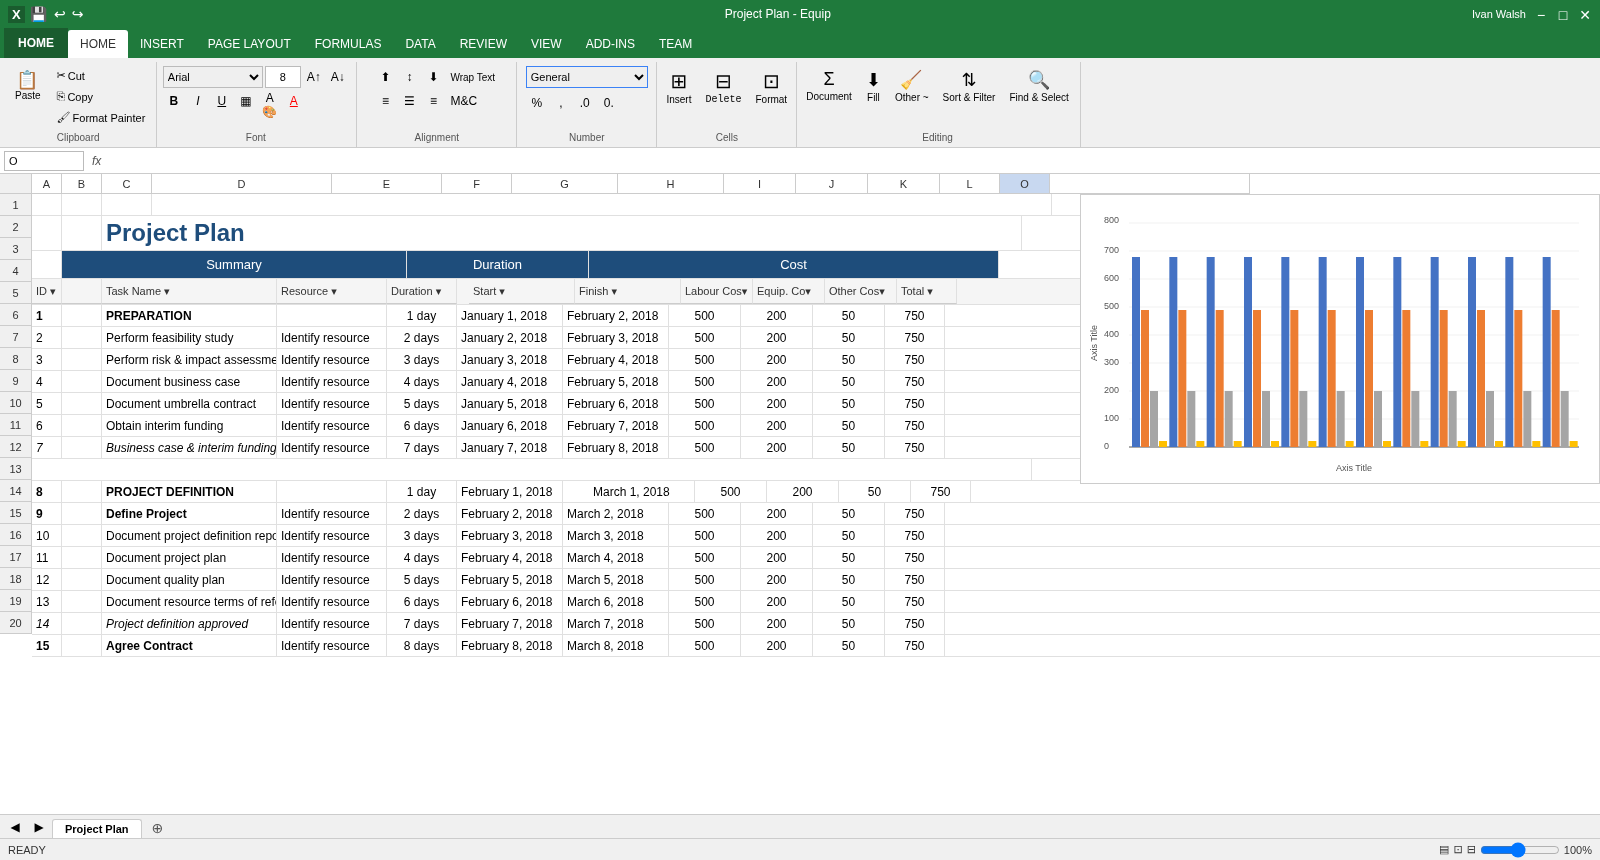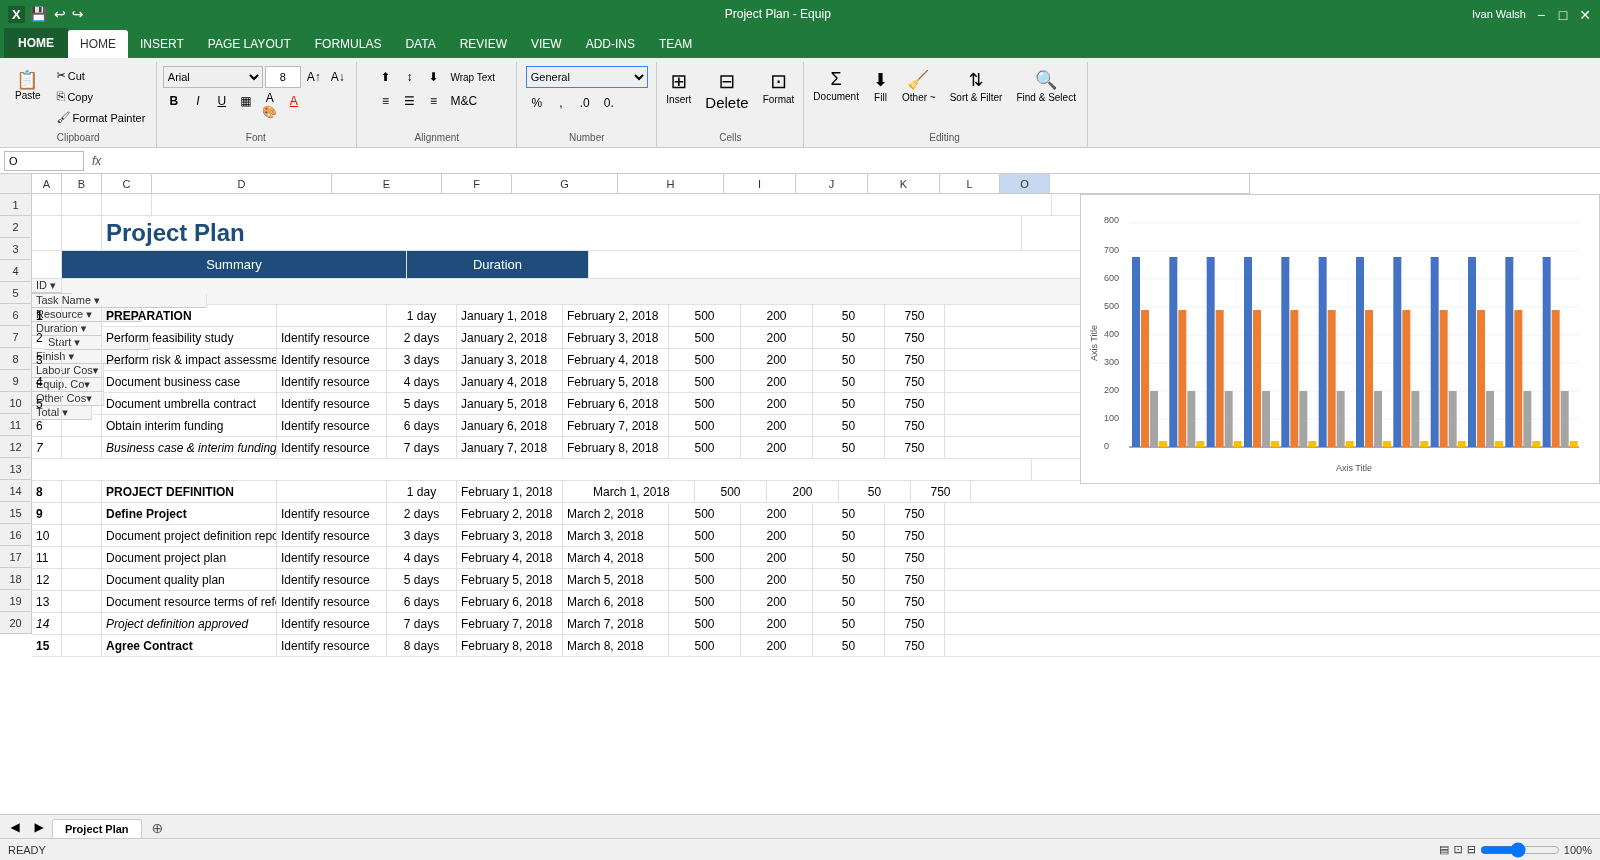--- a/index.html
+++ b/index.html
@@ -397,21 +397,21 @@
 
 
   <div class="ribbon-group cells-group" style="min-width:140px;">
     <div class="ribbon-group-content" style="gap:4px;">
       <button class="ribbon-btn">
         <span style="font-size:20px;">⊞</span>
         <span style="font-size:10px;">Insert</span>
       </button>
       <button class="ribbon-btn">
         <span style="font-size:20px;">⊟</span>
-        <span style="font-size:15px;">Delete</span>
+        <span style="font-size:10px;font-family:Liberation Mono, monospace;">Delete</span>
       </button>
       <button class="ribbon-btn">
         <span style="font-size:20px;">⊡</span>
         <span style="font-size:10px;">Format</span>
       </button>
     </div>
     <div class="ribbon-group-label">Cells</div>
   </div>
 
   <div class="ribbon-group" style="min-width:220px;">
@@ -505,23 +505,24 @@
       <div class="grid-row" style="height:35px;">
         <div class="cell" style="width:30px;"></div>
         <div class="cell" style="width:40px;"></div>
         <div class="cell" style="width:920px;font-size:24px;color:#1e4d7b;font-weight:bold;">Project Plan</div>
       </div>
 
       <div class="grid-row" style="height:28px;">
         <div class="cell" style="width:30px;"></div>
         <div class="cell tbl-header" style="width:345px;">Summary</div>
         <div class="cell tbl-header" style="width:182px;">Duration</div>
-      </div>
-
-      <div class="grid-row" style="height:26px;background:#f5f5f5;flex-direction:column;">
+        <div class="cell tbl-header" style="width:410px;">Cost</div>
+      </div>
+
+      <div class="grid-row" style="height:26px;background:#f5f5f5;">
         <div class="cell tbl-col-header" style="width:30px;">ID ▾</div>
         <div class="cell tbl-col-header" style="width:40px;"></div>
         <div class="cell tbl-col-header" style="width:175px;">Task Name ▾</div>
         <div class="cell tbl-col-header" style="width:110px;">Resource ▾</div>
         <div class="cell tbl-col-header" style="width:70px;">Duration ▾</div>
         <div class="cell tbl-col-header" style="width:106px;margin-left:12px;">Start ▾</div>
         <div class="cell tbl-col-header" style="width:106px;">Finish ▾</div>
         <div class="cell tbl-col-header" style="width:72px;">Labour Cos▾</div>
         <div class="cell tbl-col-header" style="width:72px;">Equip. Co▾</div>
         <div class="cell tbl-col-header" style="width:72px;">Other Cos▾</div>

